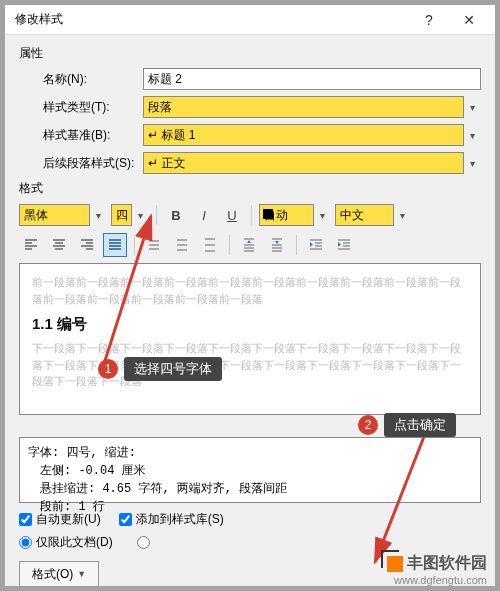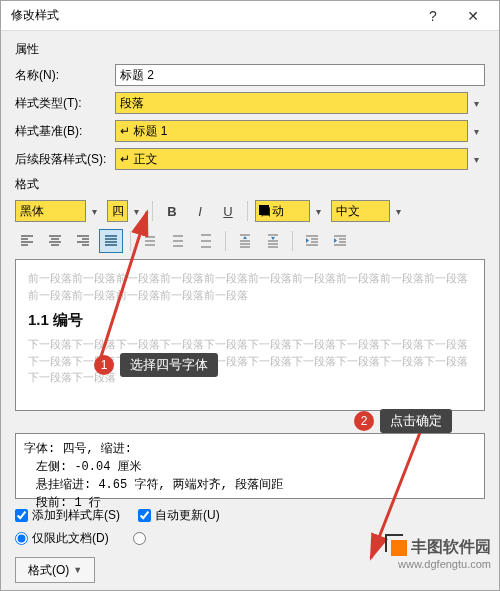--- a/index.html
+++ b/index.html
@@ -1,24 +1,24 @@
 <!DOCTYPE html>
 <html><head>
 <meta charset="utf-8">
 <style>
   * { box-sizing: border-box; margin: 0; padding: 0; }
   body { font-family: "Microsoft YaHei", sans-serif; font-size: 12px; background: #f0f0f0; color: #000; }
-  .dialog { width: 500px; height: 591px; background: #f0f0f0; border: 1px solid #a3a3a3; position: relative; }
+  .dialog { width: 500px; height: 591px; background: #f0f0f0; border: 5px solid #a3a3a3; position: relative; }
   .titlebar { display: flex; align-items: center; height: 30px; padding: 0 6px 0 10px; background: #fff; border-bottom: 1px solid #ddd; }
   .titlebar .title { flex: 1; font-size: 12px; }
   .titlebar .tbtn { width: 40px; height: 30px; display: flex; align-items: center; justify-content: center; font-size: 14px; color: #333; }
   .body { padding: 8px 14px 0 14px; }
   .section-label { font-size: 12px; margin: 2px 0 6px 0; }
   .row { display: flex; align-items: center; margin-bottom: 6px; }
-  .row label { width: 100px; font-size: 12px; }
+  .row label { width: 100px; font-size: 12px; margin-left: 24px; }
   .input, .select { height: 22px; border: 1px solid #888; background: #fff; padding: 0 4px; font-size: 12px; }
   .select-wrap { position: relative; display: inline-block; }
   .select-wrap .chev { position: absolute; right: 0; top: 0; width: 18px; height: 22px; display: flex; align-items: center; justify-content: center; border-left: 1px solid #888; background: #f0f0f0; pointer-events: none; font-size: 10px; color: #555; }
   .select-wrap input { width: 100%; height: 22px; border: 1px solid #888; padding: 0 20px 0 4px; font-size: 12px; background: #fde047; }
   .full { flex: 1; }
   .toolbar { display: flex; align-items: center; gap: 4px; margin: 6px 0; flex-wrap: nowrap; }
   .toolbar .sep { width: 1px; height: 20px; background: #ccc; margin: 0 3px; }
   .tbtn2 { width: 24px; height: 24px; display: flex; align-items: center; justify-content: center; border: 1px solid transparent; font-size: 13px; color: #444; }
   .tbtn2.active { border: 1px solid #2a7ab0; background: #cde6f7; }
   .tbtn2 svg { width: 16px; height: 16px; }
@@ -36,21 +36,21 @@
   .radio-row { display: flex; align-items: center; gap: 24px; margin-bottom: 10px; font-size: 12px; }
   .footer { display: flex; align-items: center; padding: 0 14px 12px 14px; }
   .footer .spacer { flex: 1; }
   .btn { height: 24px; padding: 12px 12px; border: 1px solid #999; background: #f6f6f6; font-size: 12px; display: inline-flex; align-items: center; gap: 4px; }
   .btn .chev2 { font-size: 9px; color: #555; }
   
   .arrow-svg { position: absolute; left: 0; top: 0; width: 500px; height: 591px; pointer-events: none; }
   .callout { position: absolute; display: flex; align-items: center; gap: 6px; pointer-events: none; }
   .callout .num { width: 20px; height: 20px; border-radius: 50%; background: #d63b2f; color: #fff; display: flex; align-items: center; justify-content: center; font-size: 12px; }
   .callout .txt { background: #444; color: #fff; padding: 3px 10px; border-radius: 3px; font-size: 13px; }
-  .watermark { position: absolute; right: 8px; bottom: 20px; font-size: 14px; color: #555; display: flex; flex-direction: column; align-items: flex-end; }
+  .watermark { position: absolute; right: 8px; bottom: 0; font-size: 14px; color: #555; display: flex; flex-direction: column; align-items: flex-end; }
   .watermark .logo { display: flex; align-items: center; gap: 4px; font-weight: bold; font-size: 16px; }
   .watermark .logo .sq { width: 16px; height: 16px; background: #ff7a00; display: inline-block; position: relative; }
   .watermark .logo .sq::before { content: ''; position: absolute; left: -6px; top: -6px; width: 16px; height: 16px; border: 2px solid #333; border-right: none; border-bottom: none; }
   .watermark .sub { font-size: 11px; color: #888; }
 </style>
 </head>
 <body>
 
 <div class="dialog">
   <div class="titlebar">
@@ -194,25 +194,25 @@
     <div class="desc-box">
       <div>字体: 四号, 缩进:</div>
       <div style="padding-left:12px">左侧:  -0.04 厘米</div>
       <div style="padding-left:12px">悬挂缩进: 4.65 字符, 两端对齐, 段落间距</div>
       <div style="padding-left:12px">段前: 1 行</div>
     </div>
 
     <div class="check-row">
       <label>
           <input type="checkbox" checked="" style=""> 
+          <span>自动更新(U)</span>
+        </label>
+      <label>
+          <input type="checkbox" checked="" style=""> 
           <span>添加到样式库(S)</span>
-        </label>
-      <label>
-          <input type="checkbox" checked="" style=""> 
-          <span>自动更新(U)</span>
         </label>
     </div>
     <div class="radio-row">
       <label>
           <input type="radio" name="scope" checked="" style=""> 
           <span>仅限此文档(D)</span>
         </label>
       <label>
           <input type="radio" name="scope" style=""> 
         </label>

